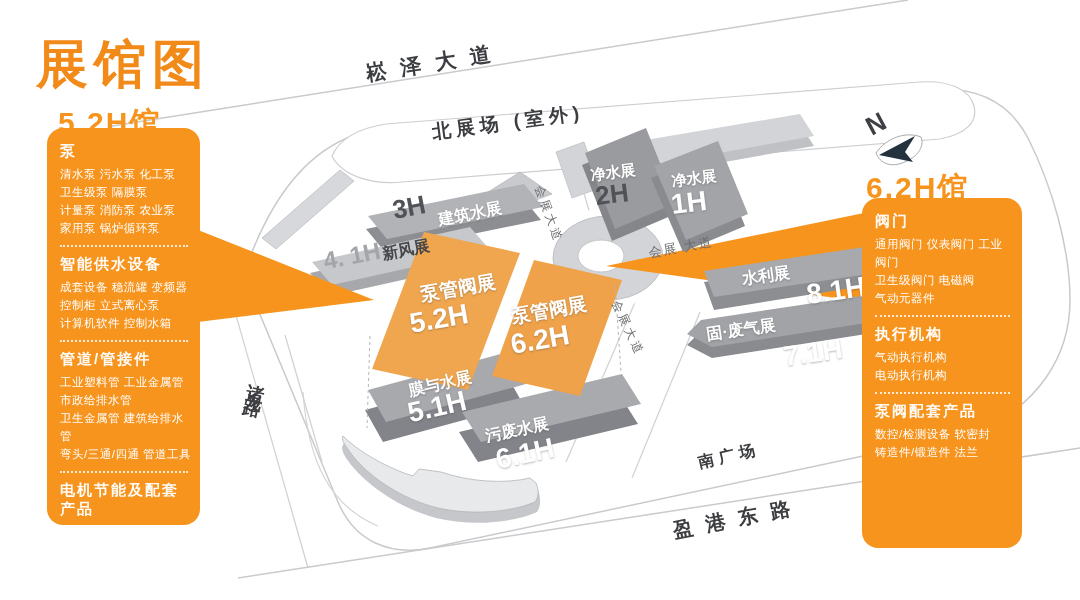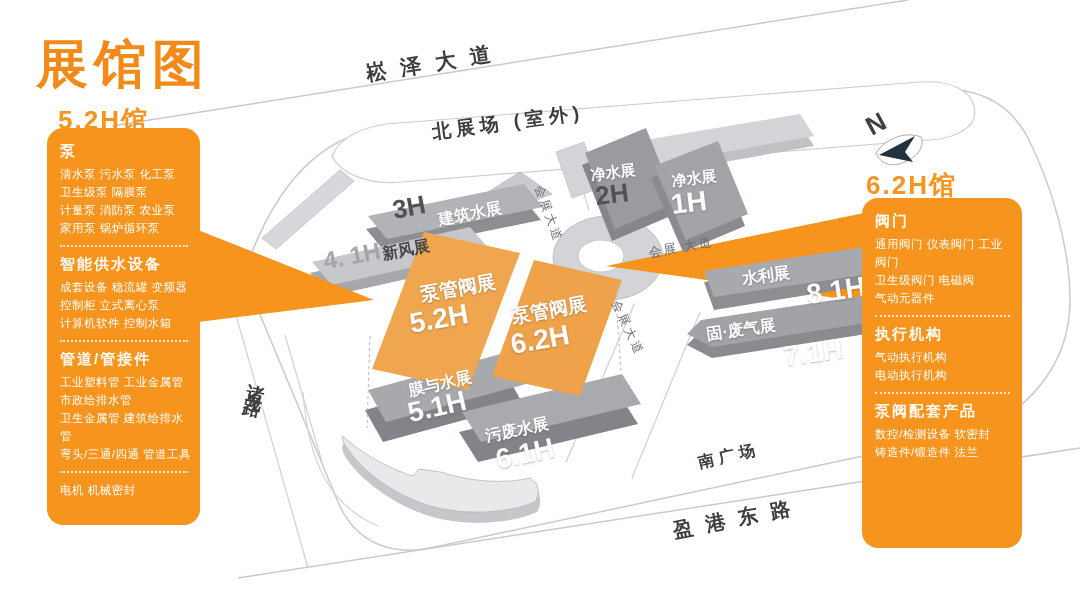--- a/index.html
+++ b/index.html
@@ -10,21 +10,21 @@
        line-height:1;}
   .road{color:#3c3d40;font-weight:700;}
   .road-sub{color:#6b6c70;font-weight:400;}
   .hall-name{color:#fff;font-weight:700;text-shadow:0 1px 2px rgba(60,60,60,.35);}
   .hall-code{color:#fff;font-weight:700;text-shadow:0 1px 2px rgba(60,60,60,.35);}
   .hall-code.dark{color:#515257;text-shadow:none;}
   .hall-name.dark{color:#46474b;text-shadow:none;}
   .hall-code.gray{color:#a4a5a9;text-shadow:none;}
   .page-title{position:absolute;left:36px;top:30px;font-size:52px;font-weight:700;
        color:#F28A1A;letter-spacing:6px;}
-  .hall-title{position:absolute;font-size:26px;font-weight:700;color:#F7941E;letter-spacing:2px;}
+  .hall-title{position:absolute;font-size:30px;font-weight:700;color:#F7941E;letter-spacing:2px;}
   .panel{position:absolute;background:#F7941E;border-radius:16px;color:#fff;
        padding:12px 8px 0 13px;box-sizing:border-box;overflow:hidden;}
   .sec-h{font-size:15px;font-weight:700;letter-spacing:2px;margin:2px 0 4px;color:rgba(255,255,255,.97);}
   .sec-l{font-size:11.5px;line-height:18px;letter-spacing:.5px;color:#fff;}
   .dots{border-top:2px dotted rgba(255,255,255,.8);margin:8px 4px 8px 0;height:0;}
   .compass-n{position:absolute;font-size:26px;font-weight:700;color:#3f4044;
        transform:translate(-50%,-50%) rotate(-28deg);}
 </style>
 </head>
 <body>
@@ -148,20 +148,21 @@
     <div class="dots"></div>
     <div>
       <div class="sec-h">管道/管接件</div>
       <div class="sec-l">工业塑料管 工业金属管</div>
       <div class="sec-l">市政给排水管</div>
       <div class="sec-l">卫生金属管 建筑给排水管</div>
       <div class="sec-l">弯头/三通/四通 管道工具</div>
     </div>
     <div class="dots"></div>
     <div>
+      <div class="sec-h">电机节能及配套产品</div>
       <div class="sec-l">电机 机械密封</div>
 
     </div>
   </div>
 
   <div class="panel" style="left:862px;top:198px;width:160px;height:350px;">
     <div>
       <div class="sec-h">阀门</div>
       <div class="sec-l">通用阀门 仪表阀门 工业阀门</div>
       <div class="sec-l">卫生级阀门 电磁阀</div>

